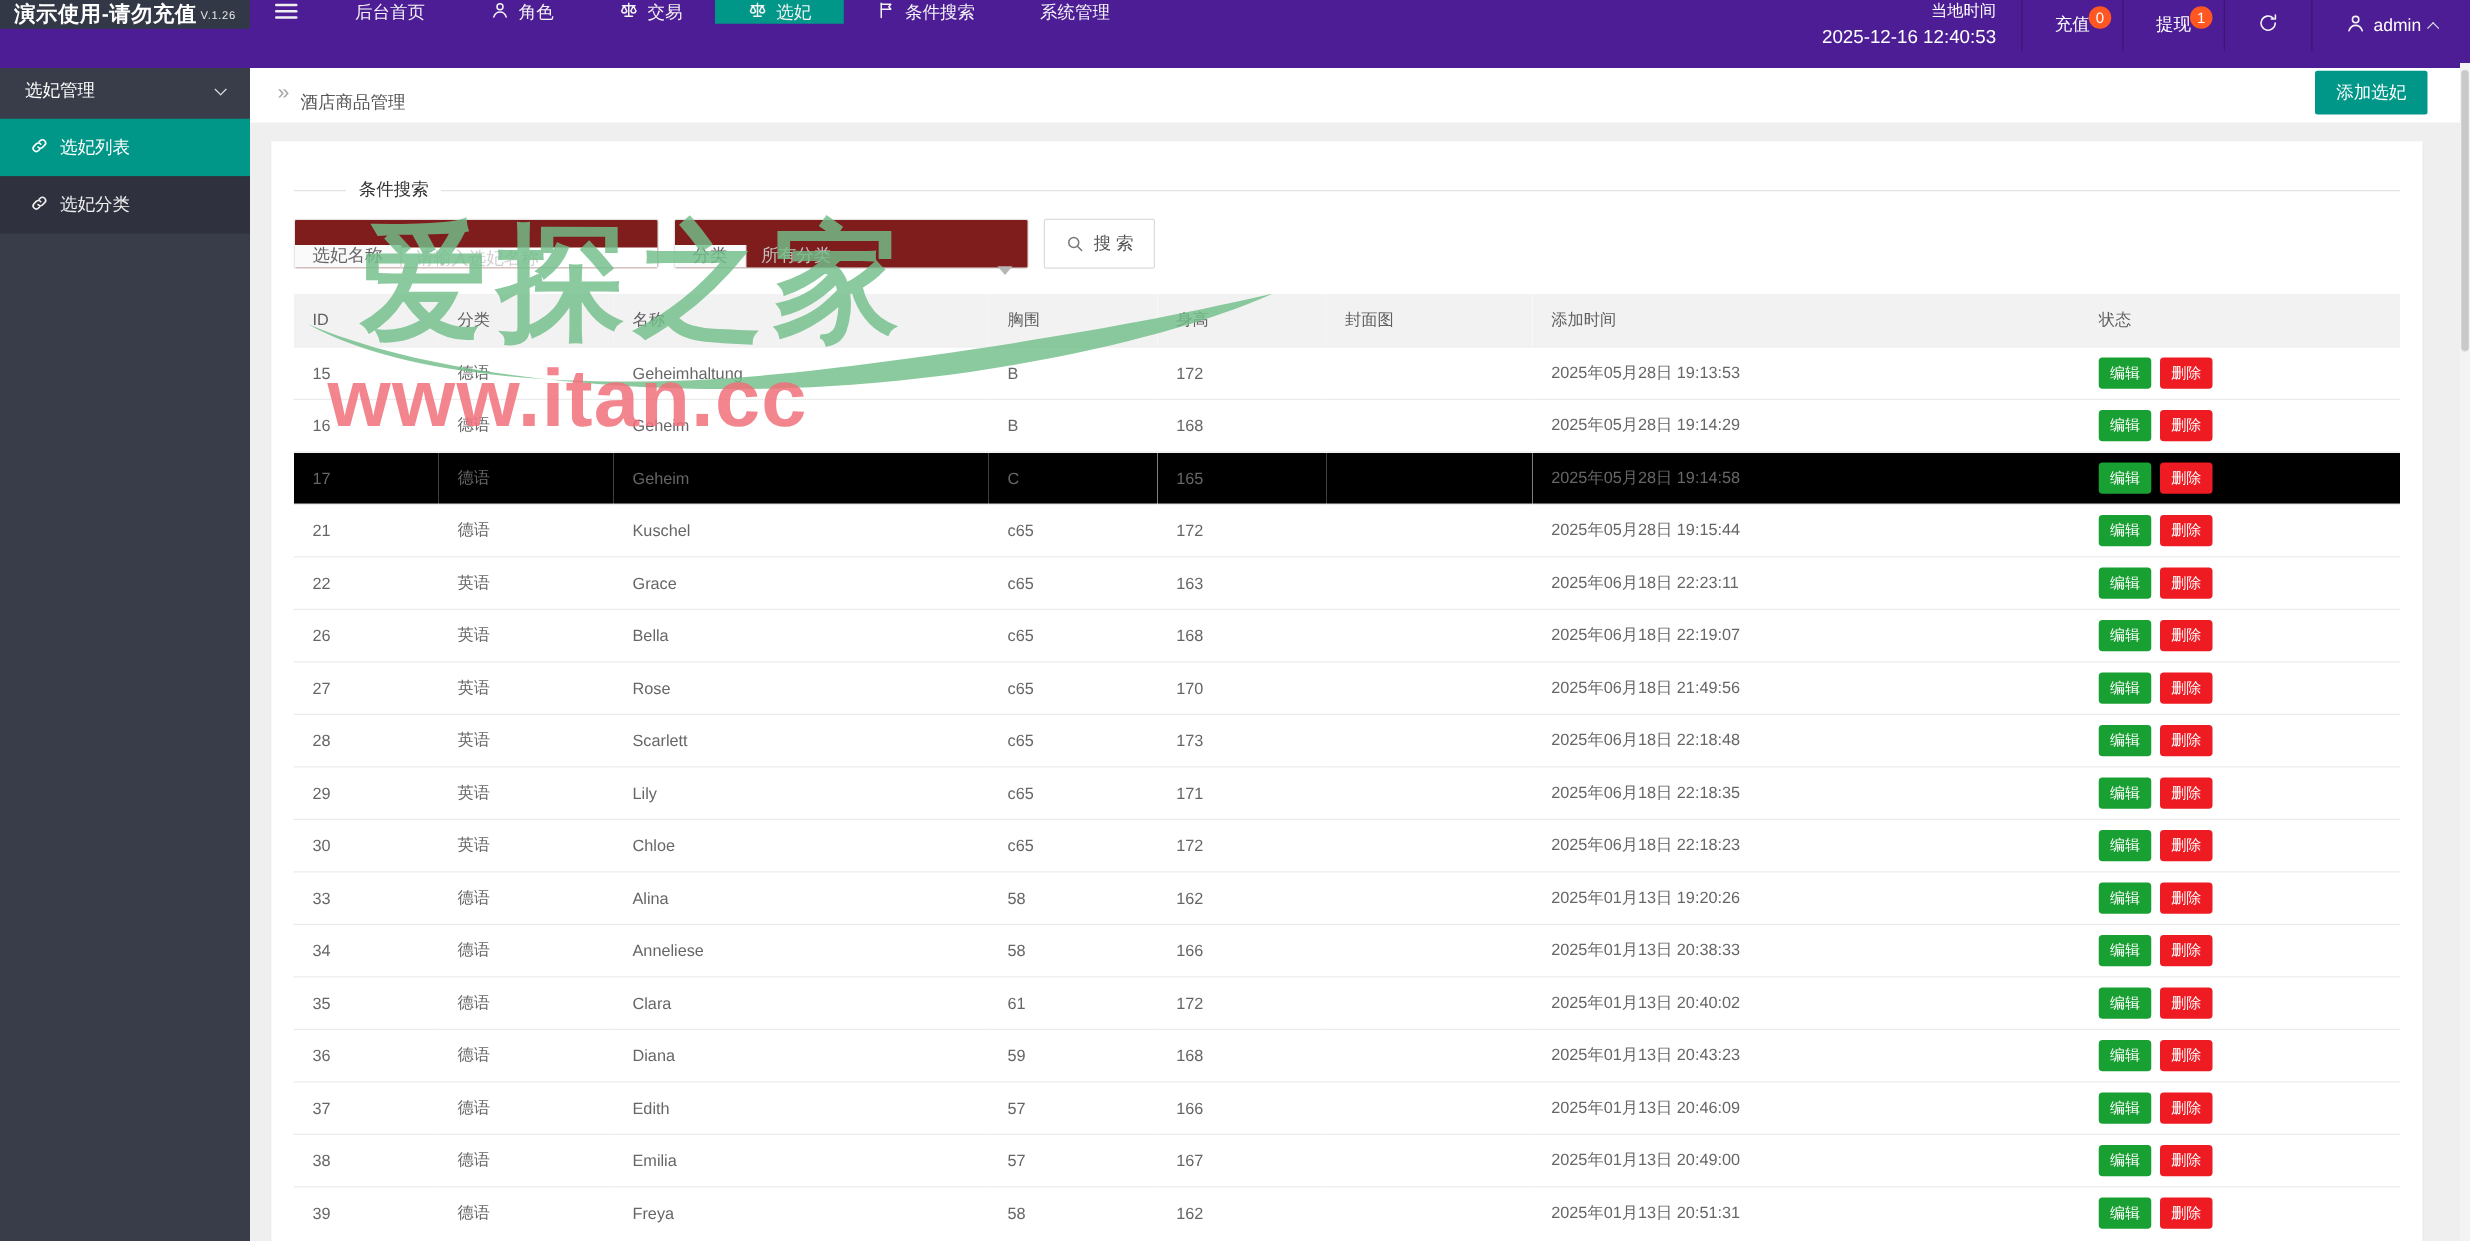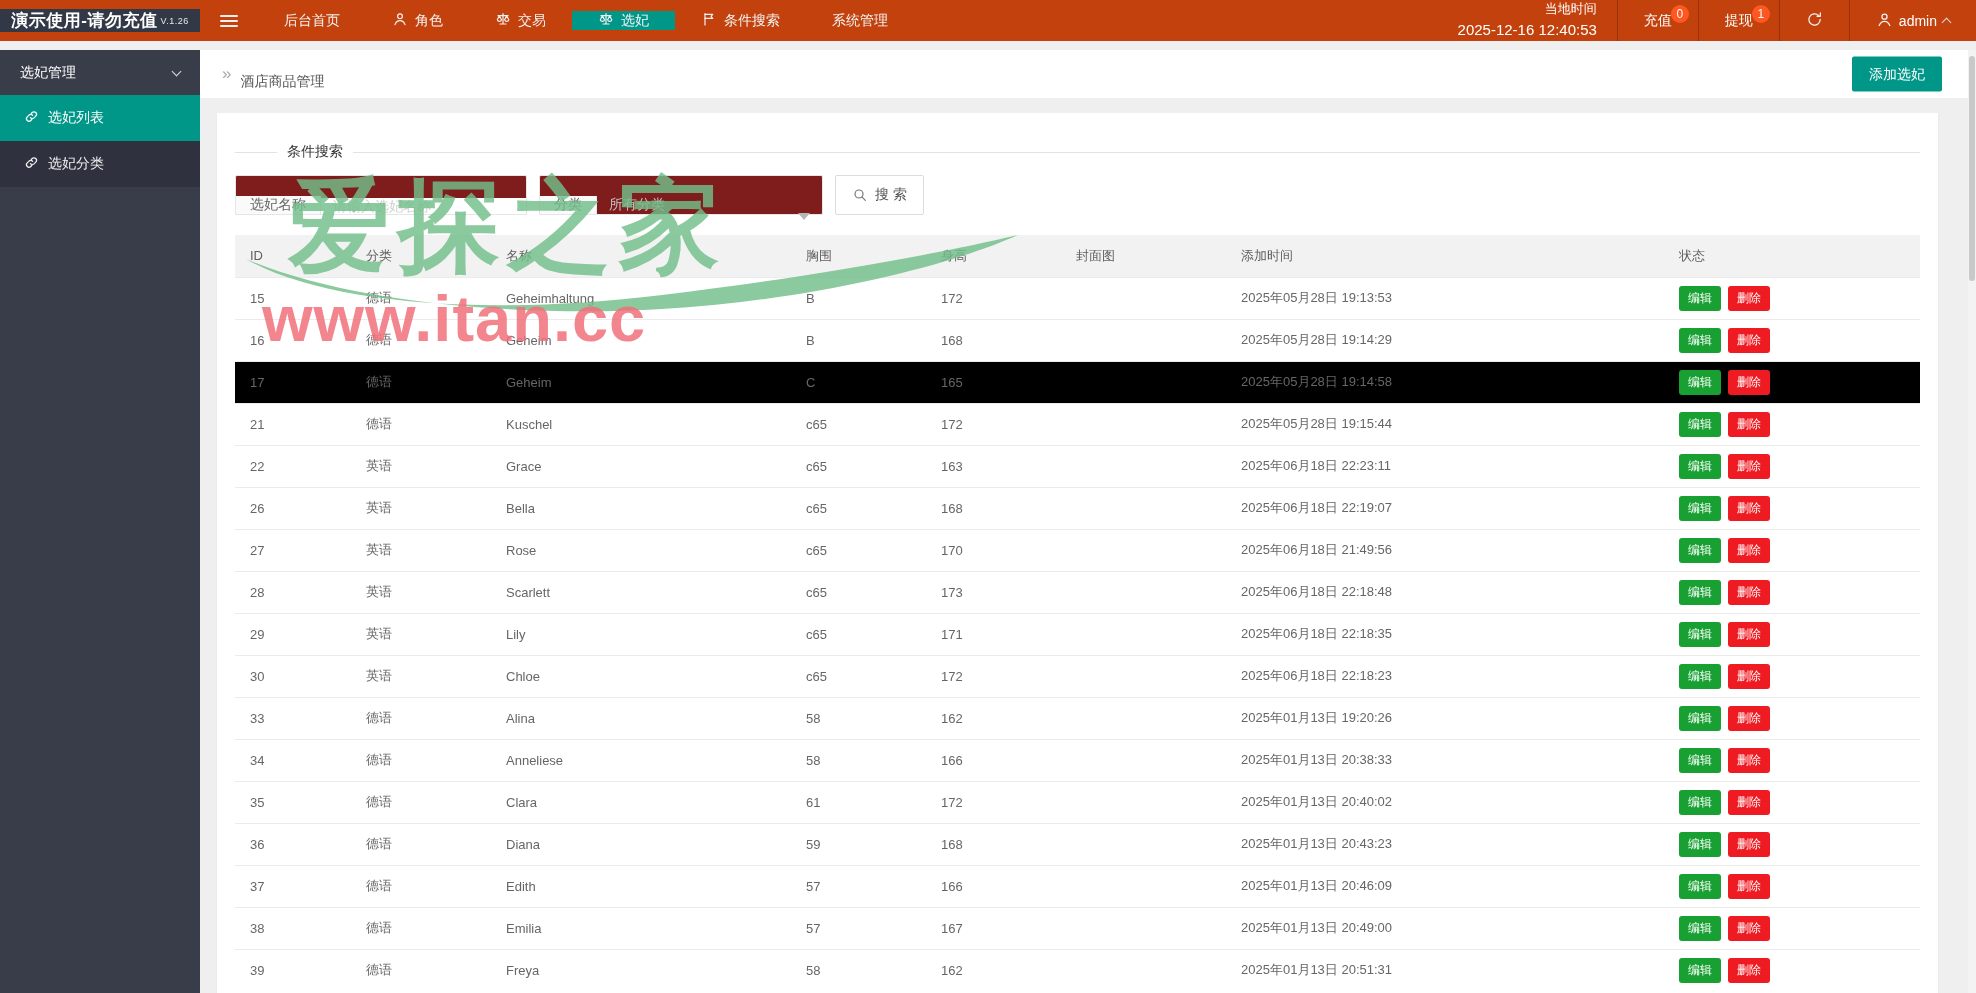--- a/index.html
+++ b/index.html
@@ -2,21 +2,21 @@
 <html><head>
 <meta charset="utf-8">
 <style>
   * { box-sizing: border-box; }
   html,body { margin:0; padding:0; }
   body {
     width:1976px; height:993px; overflow:hidden; position:relative;
     font-family:"Liberation Sans", sans-serif; background:#efefef; font-size:14px;
   }
   
-  .topbar { position:fixed; top:0; left:0; width:1976px; height:41px; background:#c2410c; color:#fff; display:flex; align-items:center; z-index:30; }
+  .topbar { position:fixed; top:0; left:0; width:1976px; height:54px; background:#4c1d95; color:#fff; display:flex; align-items:flex-start; z-index:30; }
   .logo { width:200px; background:#323845; display:flex; align-items:center; justify-content:center; font-size:17px; font-weight:bold; letter-spacing:0.5px; flex:0 0 auto; }
   .logo sup { font-size:9px; font-weight:normal; margin-left:3px; color:#e8e8e8; }
   .menu-toggle { width:58px; display:flex; align-items:center; justify-content:center; cursor:pointer; flex:0 0 auto; }
   .menu-toggle .bars { display:inline-block; width:18px; }
   .menu-toggle .bars i { display:block; height:2px; background:#f0f0f0; margin:3px 0; border-radius:1px; }
   .top-nav { display:flex; align-items:stretch; }
   .nav-item { display:flex; align-items:center; gap:7px; padding:0 26px; font-size:14px; color:#f4f4f4; cursor:pointer; }
   .nav-item.active { background:#009688; }
   .nav-item svg { width:16px; height:16px; stroke:#f4f4f4; fill:none; stroke-width:1.8; stroke-linecap:round; stroke-linejoin:round; }
   .topbar-right { margin-left:auto; display:flex; align-items:stretch; }

